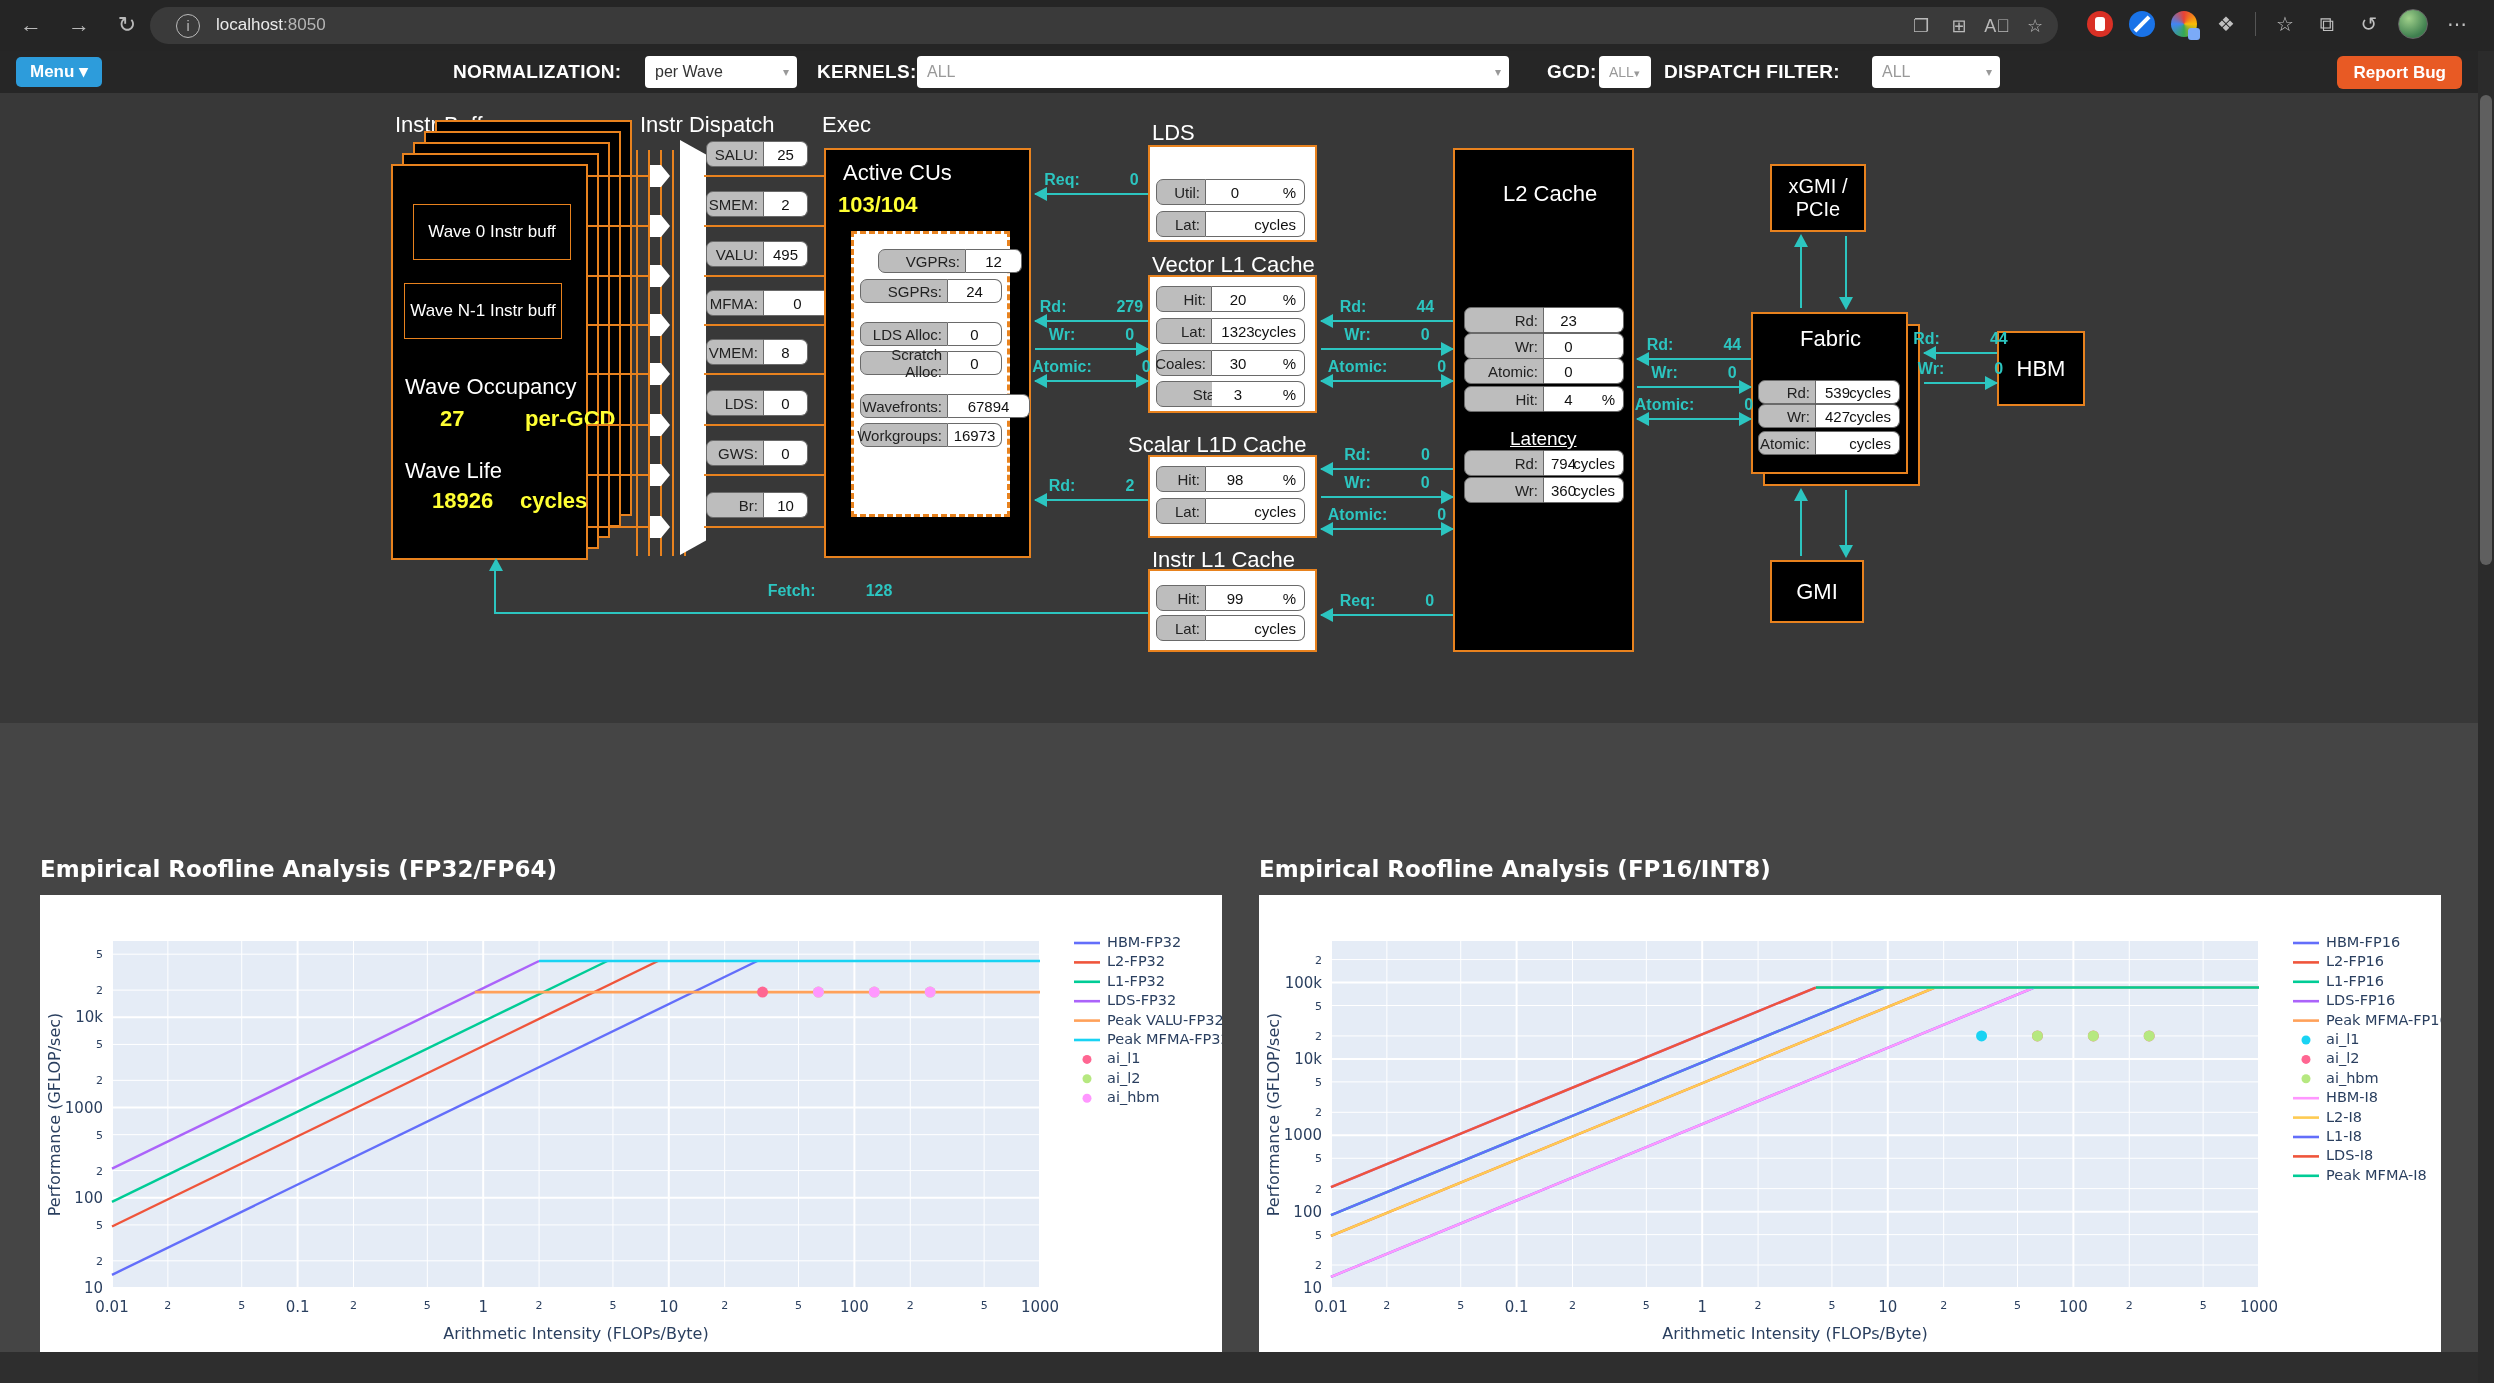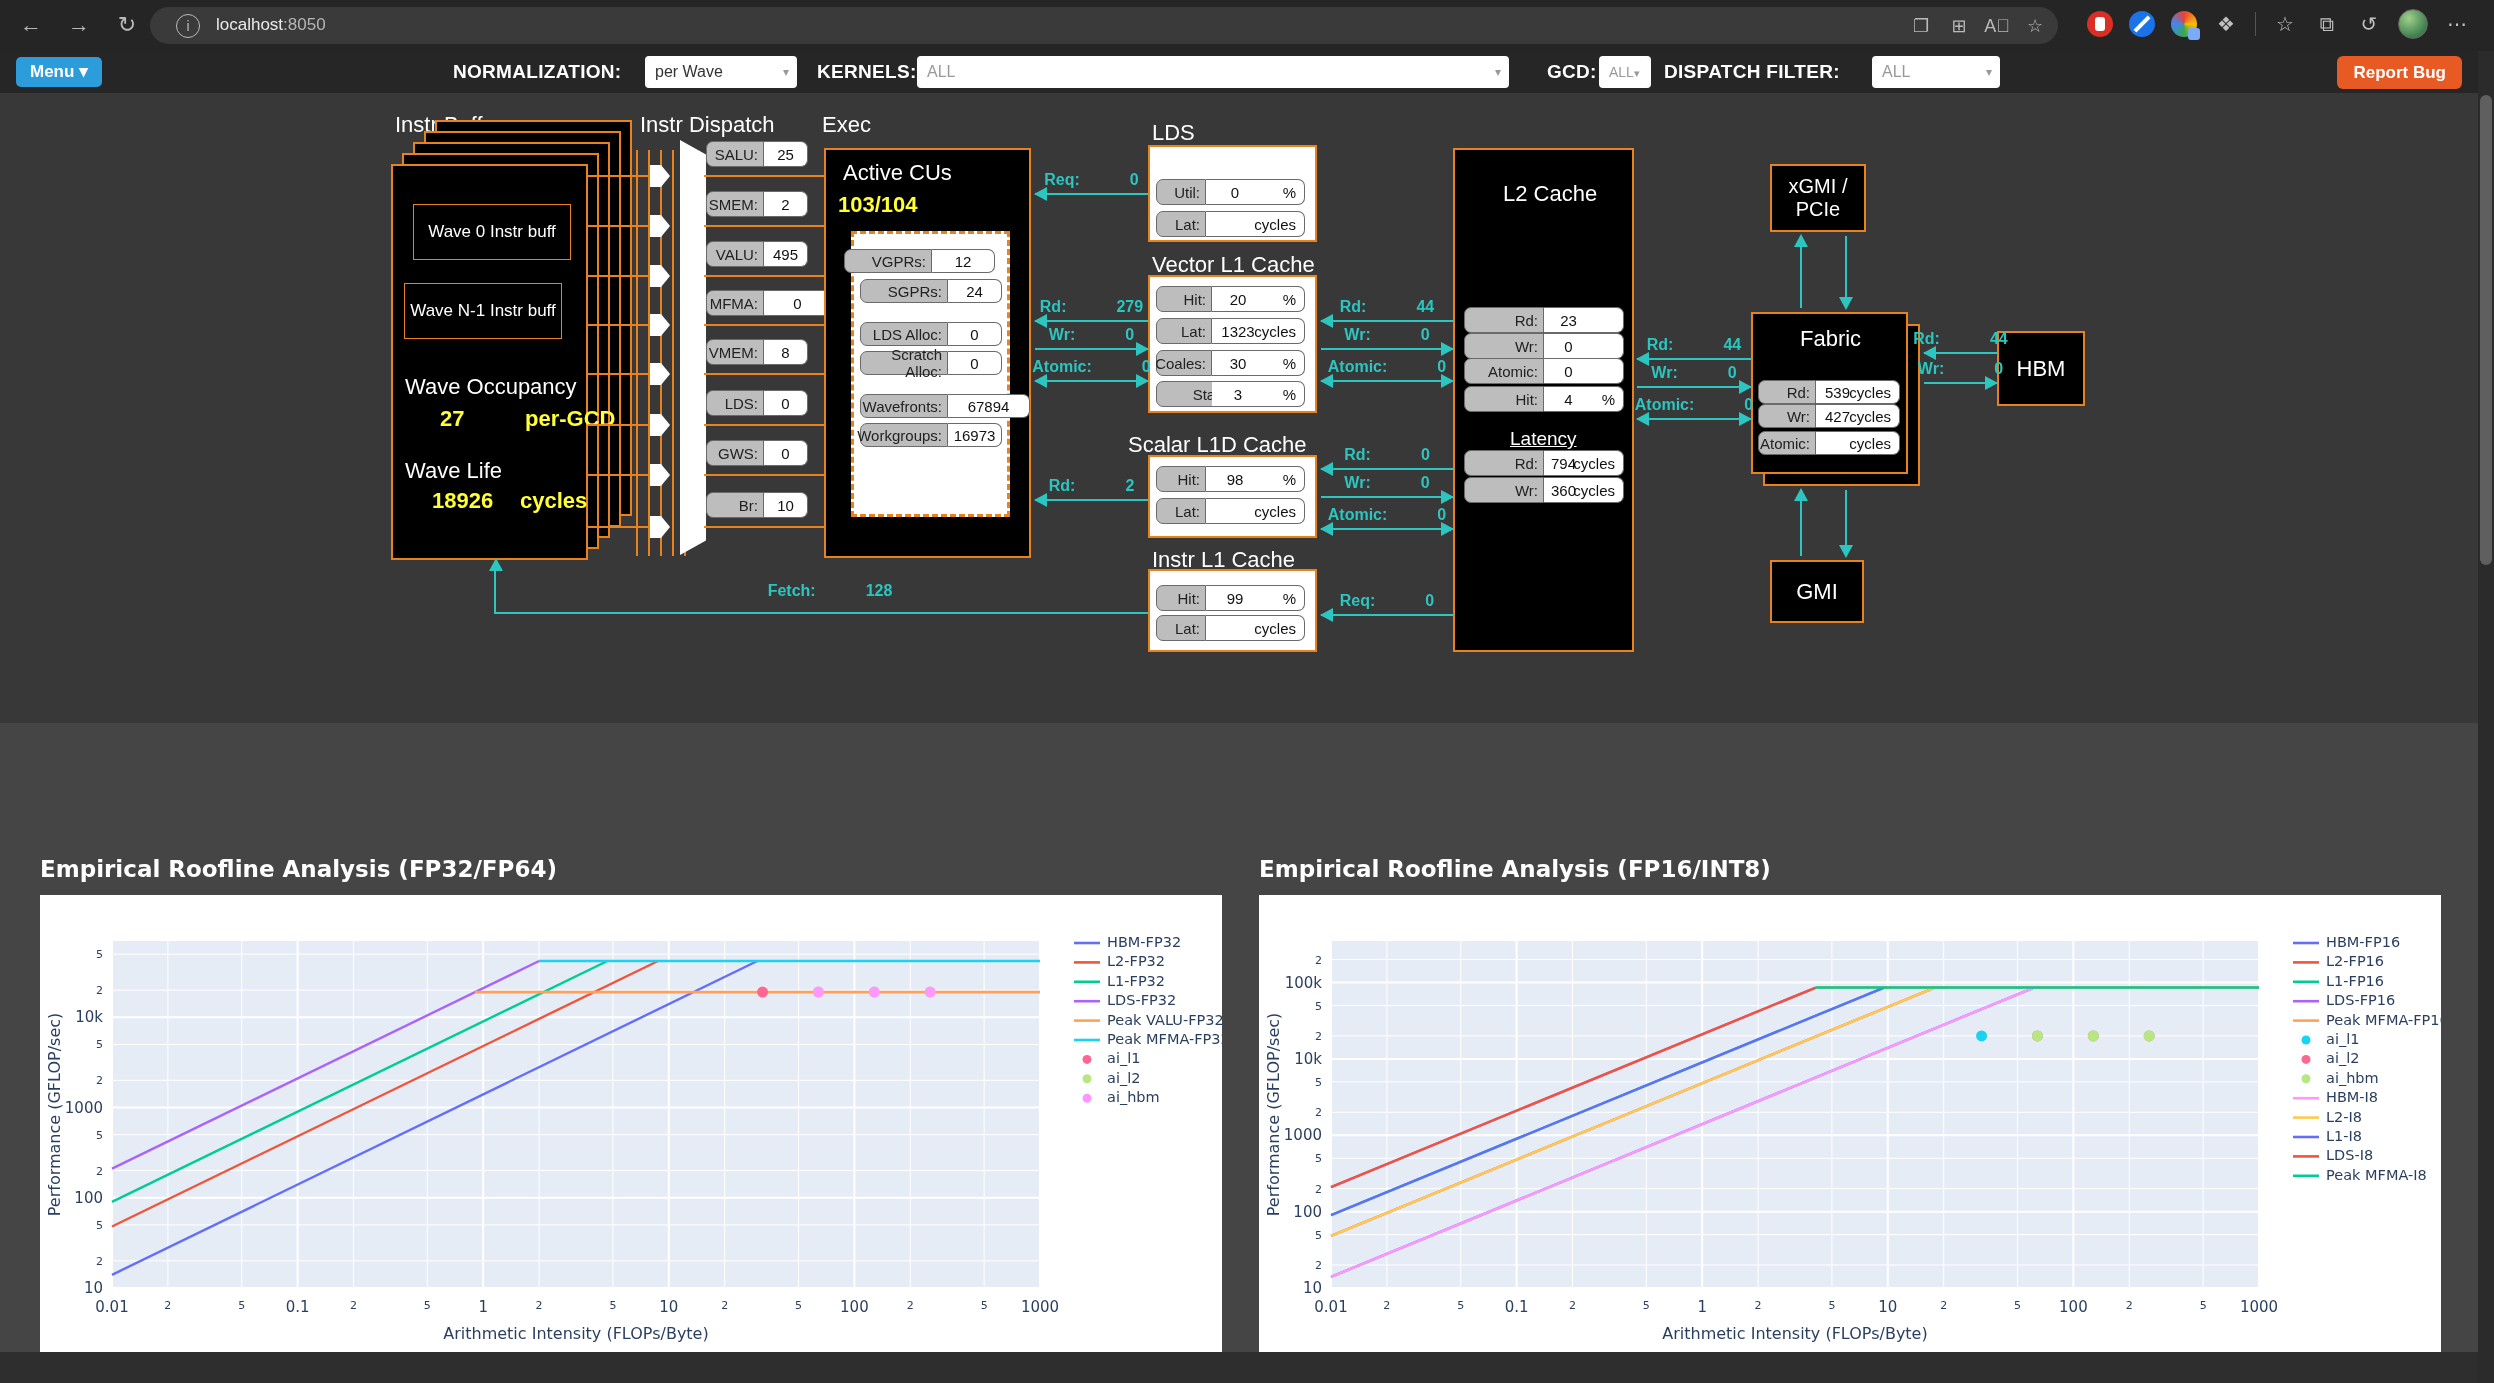--- a/index.html
+++ b/index.html
@@ -214,21 +214,21 @@
         </div>
       </div>
       <div class="oline" style="left:588px;top:433px;width:60px;height:2px;"></div>
       <div class="pent" style="left:650px;top:423px;"></div>
       <div class="oline" style="left:704px;top:433px;width:148px;height:2px;"></div>
       <div class="oah-r" style="left:848px;top:426px;"></div>
       <div class="blackbox" style="left:824px;top:55px;width:207px;height:410px;"></div>
       <div class="dg-title" style="left:843px;top:67px;">Active CUs</div>
       <div class="dg-title" style="left:838px;top:99px;color:#ffff33;font-weight:bold">103/104</div>
       <div style="position:absolute;left:851px;top:138px;width:159px;height:286px;background:#fff;border:3px dashed #e8821e;box-sizing:border-box;"></div>
-      <div class="mrow" style="left:844px;top:156px;width:144px;height:24px;padding-left:7px;">
+      <div class="mrow" style="left:878px;top:156px;width:144px;height:24px;">
         <div class="chip" style="width:88px">VGPRs:</div>
                    <div class="val" style="left:88px;right:0">
           <div class="v">12</div>
         </div>
       </div>
       <div class="mrow" style="left:860px;top:186px;width:142px;height:24px;">
         <div class="chip" style="width:88px">SGPRs:</div>
                    <div class="val" style="left:88px;right:0">
           <div class="v">24</div>
         </div>

